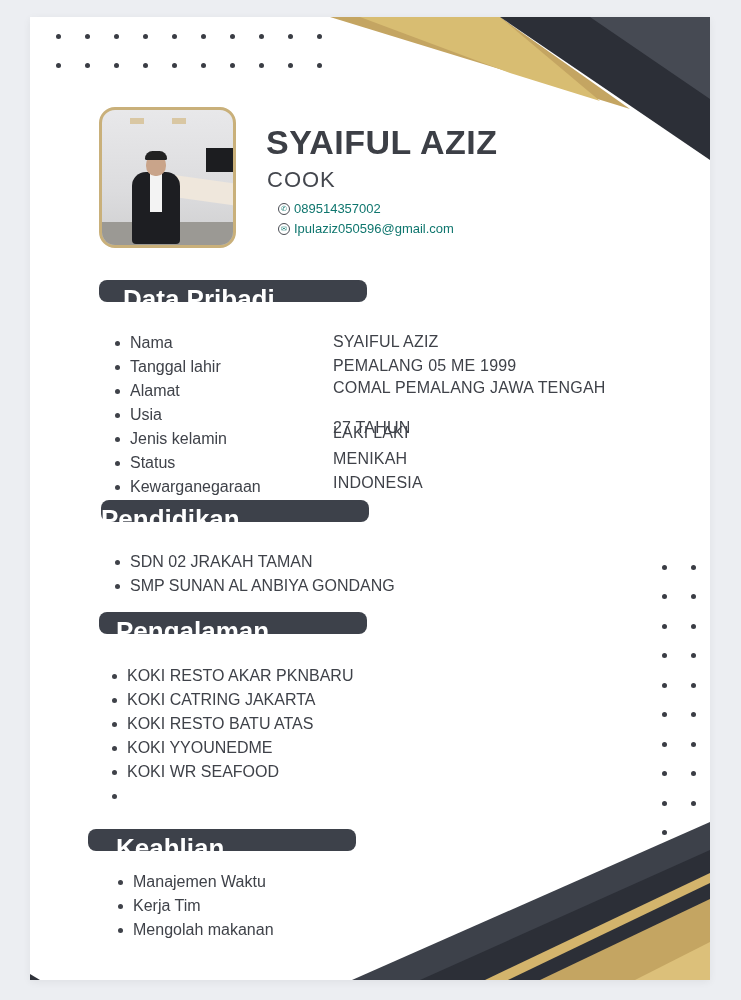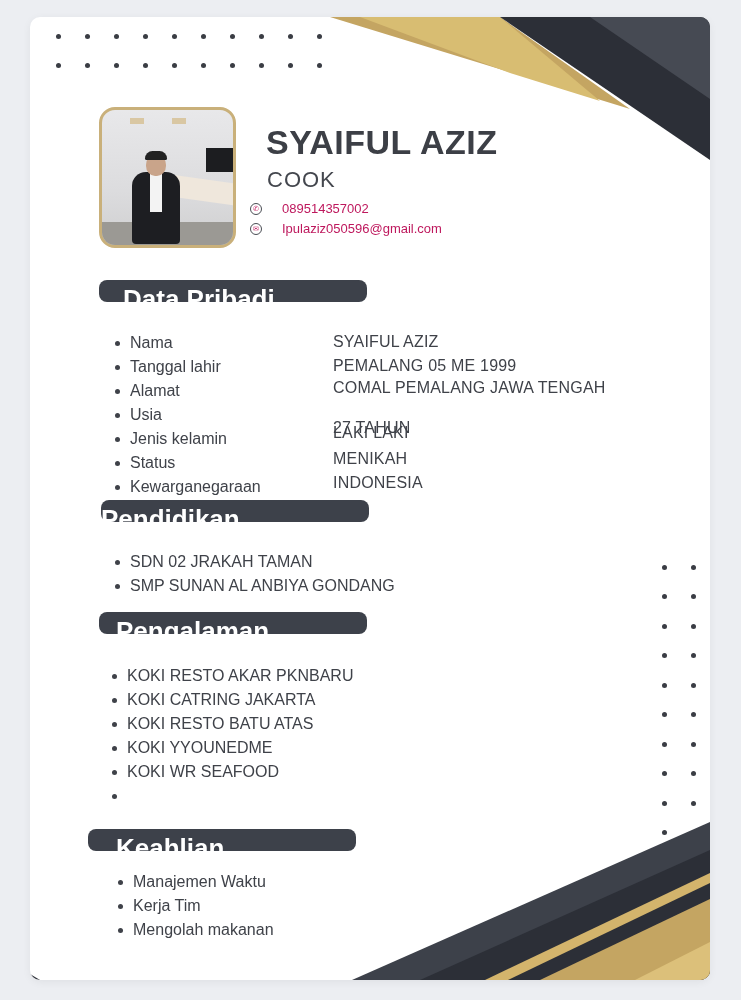--- a/index.html
+++ b/index.html
@@ -4,21 +4,20 @@
 <style>
   html, body { margin:0; padding:0; }
   body {
     width:741px; height:1000px; background:#eceef2; position:relative; overflow:hidden;
     font-family:"DejaVu Sans","Liberation Sans",sans-serif; color:#3b3e45;
   }
   .page {
     position:absolute; left:30px; top:17px; width:680px; height:963px;
     background:#ffffff; overflow:hidden;
     box-shadow:0 2px 8px rgba(0,0,0,0.06);
-    border-radius:10px;
   }
   .deco { position:absolute; left:0; top:0; width:680px; height:963px; pointer-events:none; }
   .dots-top { position:absolute; left:26px; top:17px; width:280px; }
   .dots-top .dot, .dots-right .dot {
     position:absolute; width:5px; height:5px; border-radius:50%; background:#3a3d44;
   }
   .dots-right { position:absolute; left:632px; top:548px; }
 
   .photo {
     position:absolute; left:69px; top:90px; width:131px; height:135px;
@@ -30,21 +29,21 @@
   .photo .floor { position:absolute; left:0; top:112px; width:135px; height:30px; background:#9b9994; }
   .photo .body { position:absolute; left:30px; top:62px; width:48px; height:72px; background:#1d1e22; border-radius:14px 14px 4px 4px; }
   .photo .shirt { position:absolute; left:48px; top:64px; width:12px; height:38px; background:#f3f3f3; }
   .photo .head { position:absolute; left:44px; top:44px; width:20px; height:22px; background:#c9a48a; border-radius:50% 50% 45% 45%; }
   .photo .hair { position:absolute; left:43px; top:41px; width:22px; height:9px; background:#222; border-radius:10px 10px 2px 2px; }
   .photo .lamp1, .photo .lamp2 { position:absolute; top:8px; width:14px; height:6px; background:#d9c7a3; }
   .photo .lamp1 { left:28px; } .photo .lamp2 { left:70px; }
 
   .name { position:absolute; left:236px; top:106px; font-family:"Liberation Sans",sans-serif; font-weight:bold; font-size:34px; color:#3c3f46; letter-spacing:0.5px; }
   .role { position:absolute; left:237px; top:150px; font-family:"Liberation Sans",sans-serif; font-size:22px; color:#44474e; letter-spacing:1px; }
-  .contact { position:absolute; left:220px; font-size:13px; color:#be185d; display:flex; align-items:center; gap:20px; font-family:"Liberation Sans",sans-serif; }
+  .contact { position:absolute; left:248px; font-size:13px; color:#0f766e; display:flex; align-items:center; gap:4px; font-family:"Liberation Sans",sans-serif; }
   .contact .ic { width:12px; height:12px; border:1px solid #4a4d54; border-radius:50%; display:inline-flex; align-items:center; justify-content:center; font-size:7px; line-height:1; box-sizing:border-box; }
 
   .section-head {
     position:absolute; height:22px; background:#3d414a; border-radius:8px; color:#ffffff;
     font-family:"Liberation Sans",sans-serif; font-weight:bold; font-size:26px; box-sizing:border-box; line-height:38px;
   }
   .list { position:absolute; font-family:"Liberation Sans",sans-serif; font-size:16px; color:#3f4249; }
   .list .row { position:relative; height:24px; line-height:24px; }
   .list .bullet { position:absolute; left:0; top:10px; width:5px; height:5px; border-radius:50%; background:#3f4249; }
   .list .label { position:absolute; left:15px; white-space:nowrap; }

